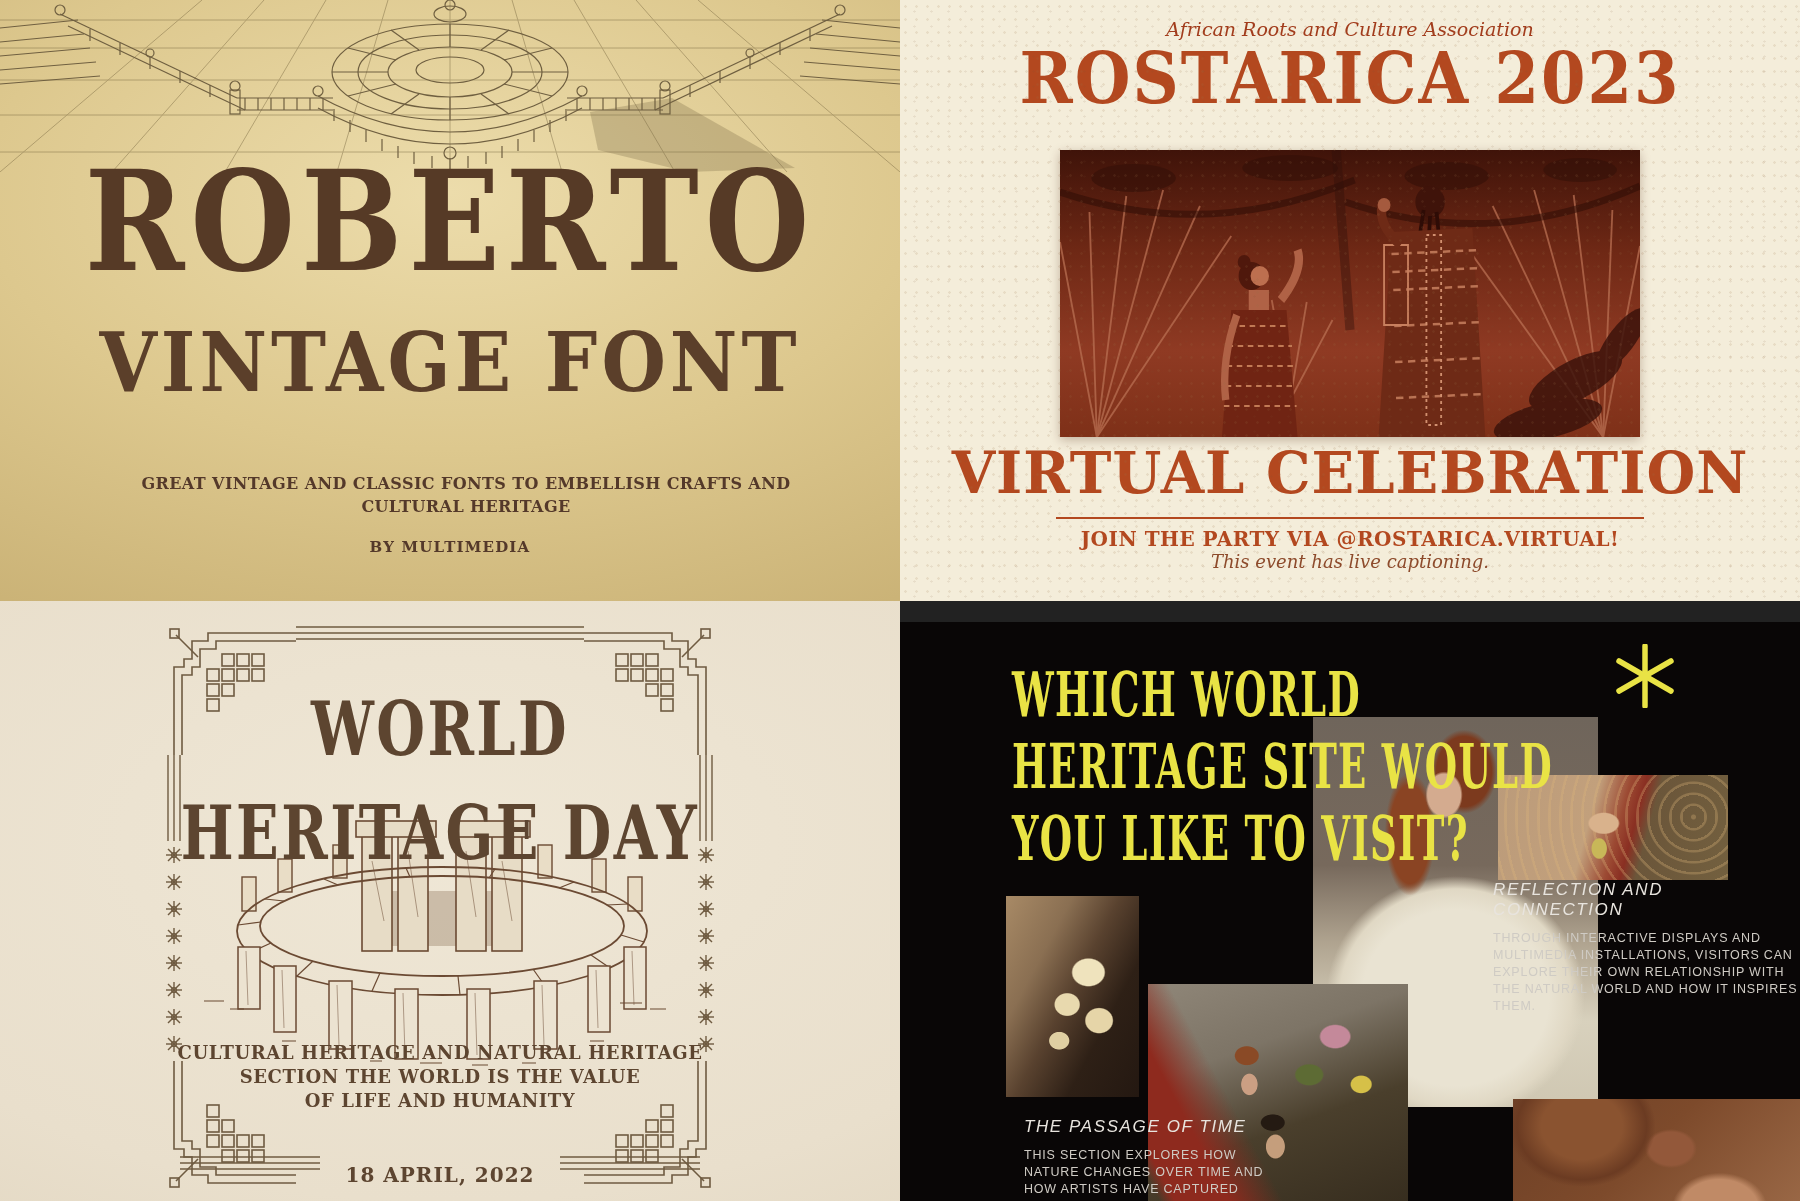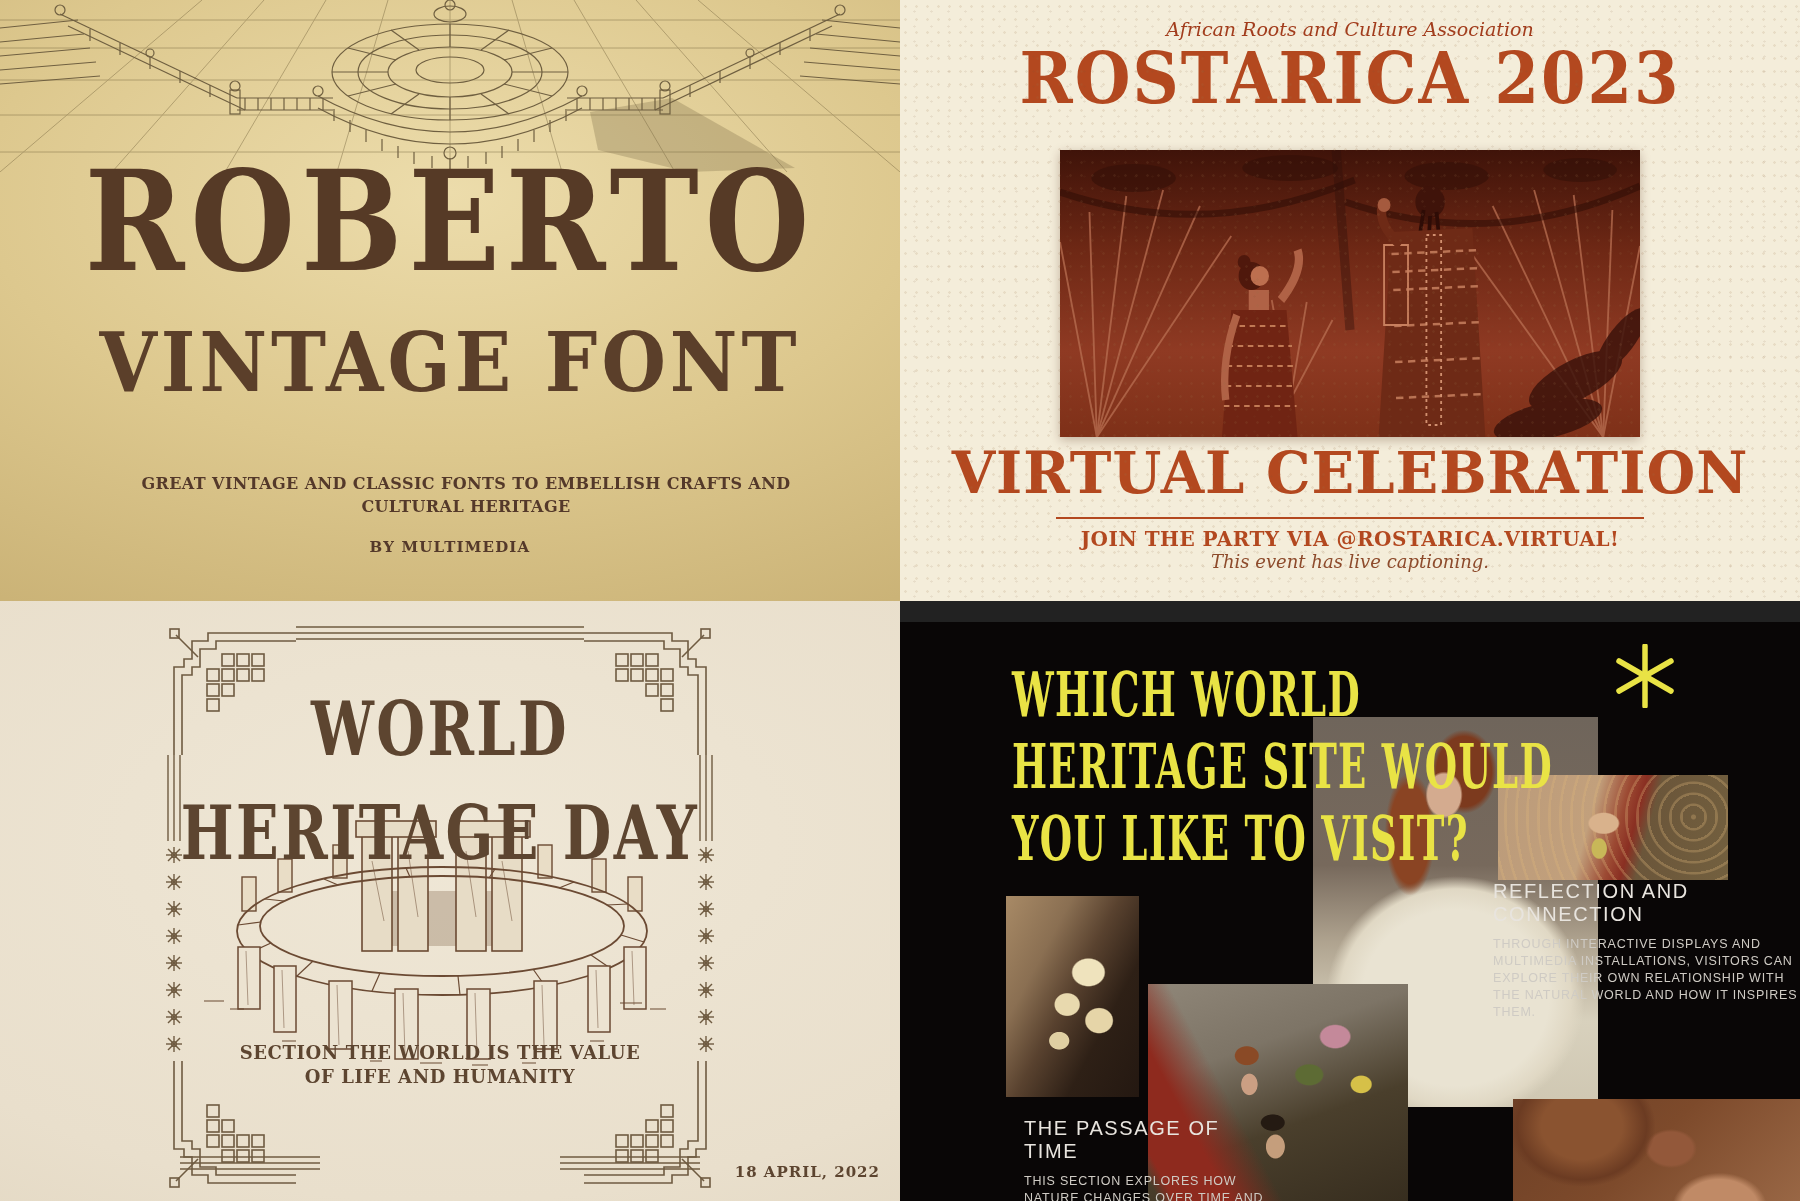--- a/index.html
+++ b/index.html
@@ -45,21 +45,21 @@
 
   
   .frame-svg{position:absolute;left:0;top:0;width:900px;height:600px;}
   .bl-wrap{position:absolute;left:0;top:16px;width:880px;height:669px;}
   .bl-t1{position:absolute;left:0;top:74px;width:100%;text-align:center;font-size:70px;line-height:1;
     color:#5d4530;letter-spacing:3px;transform:scale(.8,1.08);transform-origin:50% 0;margin:0;white-space:nowrap;}
   .bl-t2{position:absolute;left:0;top:178px;width:100%;text-align:center;font-size:70px;line-height:1;
     color:#5d4530;letter-spacing:3px;transform:scale(.8,1.08);transform-origin:50% 0;margin:0;white-space:nowrap;}
   .bl-body{position:absolute;left:0;top:424px;width:100%;text-align:center;font-size:18px;line-height:24px;
     color:#5d4530;letter-spacing:.6px;}
-  .bl-date{position:absolute;left:0;top:546px;width:100%;text-align:right;font-size:15px;
+  .bl-date{position:absolute;left:0;top:546px;width:100%;text-align:center;font-size:20px;
     color:#5d4530;letter-spacing:1px;}
 
   
   .photo{position:absolute;}
   .ph-flowers{left:106px;top:274px;width:133px;height:201px;z-index:1;background:
     radial-gradient(26px 22px at 62% 38%, #efe3bd 0 60%, transparent 66%),
     radial-gradient(20px 18px at 46% 54%, #e8d9ae 0 60%, transparent 66%),
     radial-gradient(22px 20px at 70% 62%, #e6d5a8 0 60%, transparent 66%),
     radial-gradient(16px 14px at 40% 72%, #dfcfa2 0 60%, transparent 66%),
     linear-gradient(118deg, #a88a66 0%, #8a6f52 28%, #59422f 48%, #2e2016 70%, #241811 100%);}
@@ -89,21 +89,21 @@
     radial-gradient(90px 74px at 24% 22%, #8a5330 0 45%, #6b3b22 72%, transparent 82%),
     radial-gradient(40px 30px at 55% 40%, #93583a 0 55%, transparent 65%),
     linear-gradient(135deg, #6e4026 0%, #7d4a2b 45%, #9c6a48 100%);}
 
   .br-ast{position:absolute;left:713px;top:22px;width:64px;height:64px;z-index:6;}
   .hl{position:absolute;left:112px;z-index:6;font-family:"DejaVu Serif","Liberation Serif",serif;
     font-weight:bold;font-size:58px;line-height:1;color:#e9e345;letter-spacing:2px;white-space:nowrap;
     transform:scale(.64,1.06);transform-origin:left top;margin:0;}
   .hl1{top:42px;} .hl2{top:114px;} .hl3{top:186px;}
   .cap{position:absolute;z-index:6;color:#d6d2cb;}
-  .cap-title{font-size:20px;letter-spacing:1.6px;color:#e8e4de;margin:0 0 10px 0;}
+  .cap-title{font-style:italic;font-size:17px;letter-spacing:1.6px;color:#e8e4de;margin:0 0 10px 0;}
   .cap-body{font-size:12.5px;line-height:17px;letter-spacing:.8px;color:#cfcbc4;margin:0;}
   .cap-reflection{left:593px;top:258px;width:305px;}
   .cap-passage{left:124px;top:495px;width:245px;}
 </style>
 </head>
 <body>
 
 <div class="canvas">
 
   <section class="q q-tl">
@@ -460,20 +460,21 @@
         </g>
         <g stroke="#6b4a33" stroke-width="1.2">
           <path d="M-18,150 h20 M8,158 h14 M398,152 h22 M428,158 h16 M198,212 h22 M250,214 h16 M148,210 h12 M300,212 h14 M60,190 h14 M368,190 h14"></path>
         </g>
       </g>
     </svg>
     <div class="bl-wrap">
       <h1 class="slab bl-t1">WORLD</h1>
       <h1 class="slab bl-t2">HERITAGE DAY</h1>
       <div class="slab bl-body">
+        <div>CULTURAL HERITAGE AND NATURAL HERITAGE</div>
         <div>SECTION THE WORLD IS THE VALUE</div>
         <div>OF LIFE AND HUMANITY</div>
       </div>
       <div class="slab bl-date">18 APRIL, 2022</div>
     </div>
   </section>
 
   <section class="q q-br">
     <div class="photo ph-flowers"></div>
     <div class="photo ph-portrait"></div>

